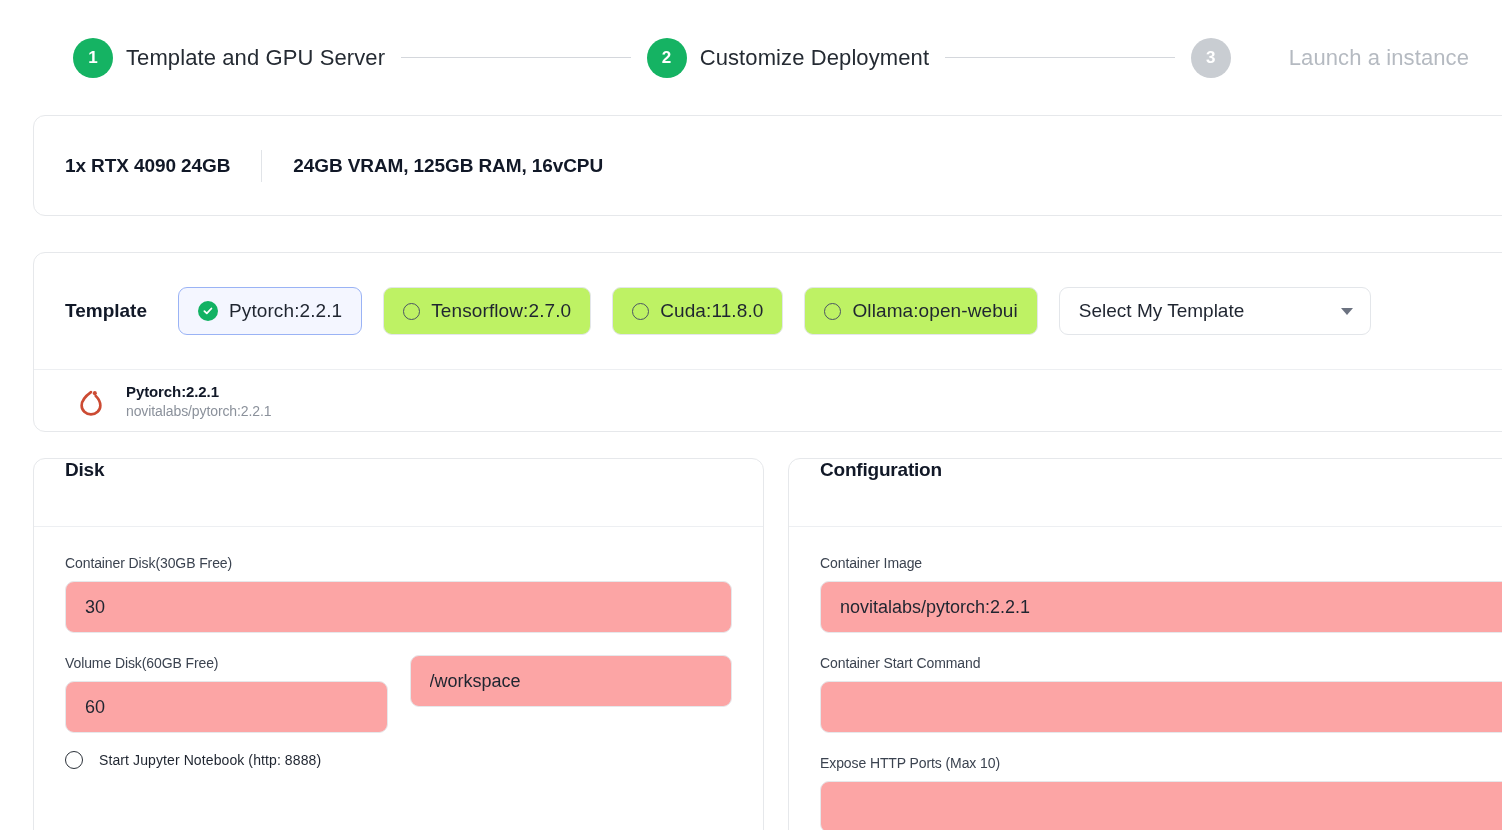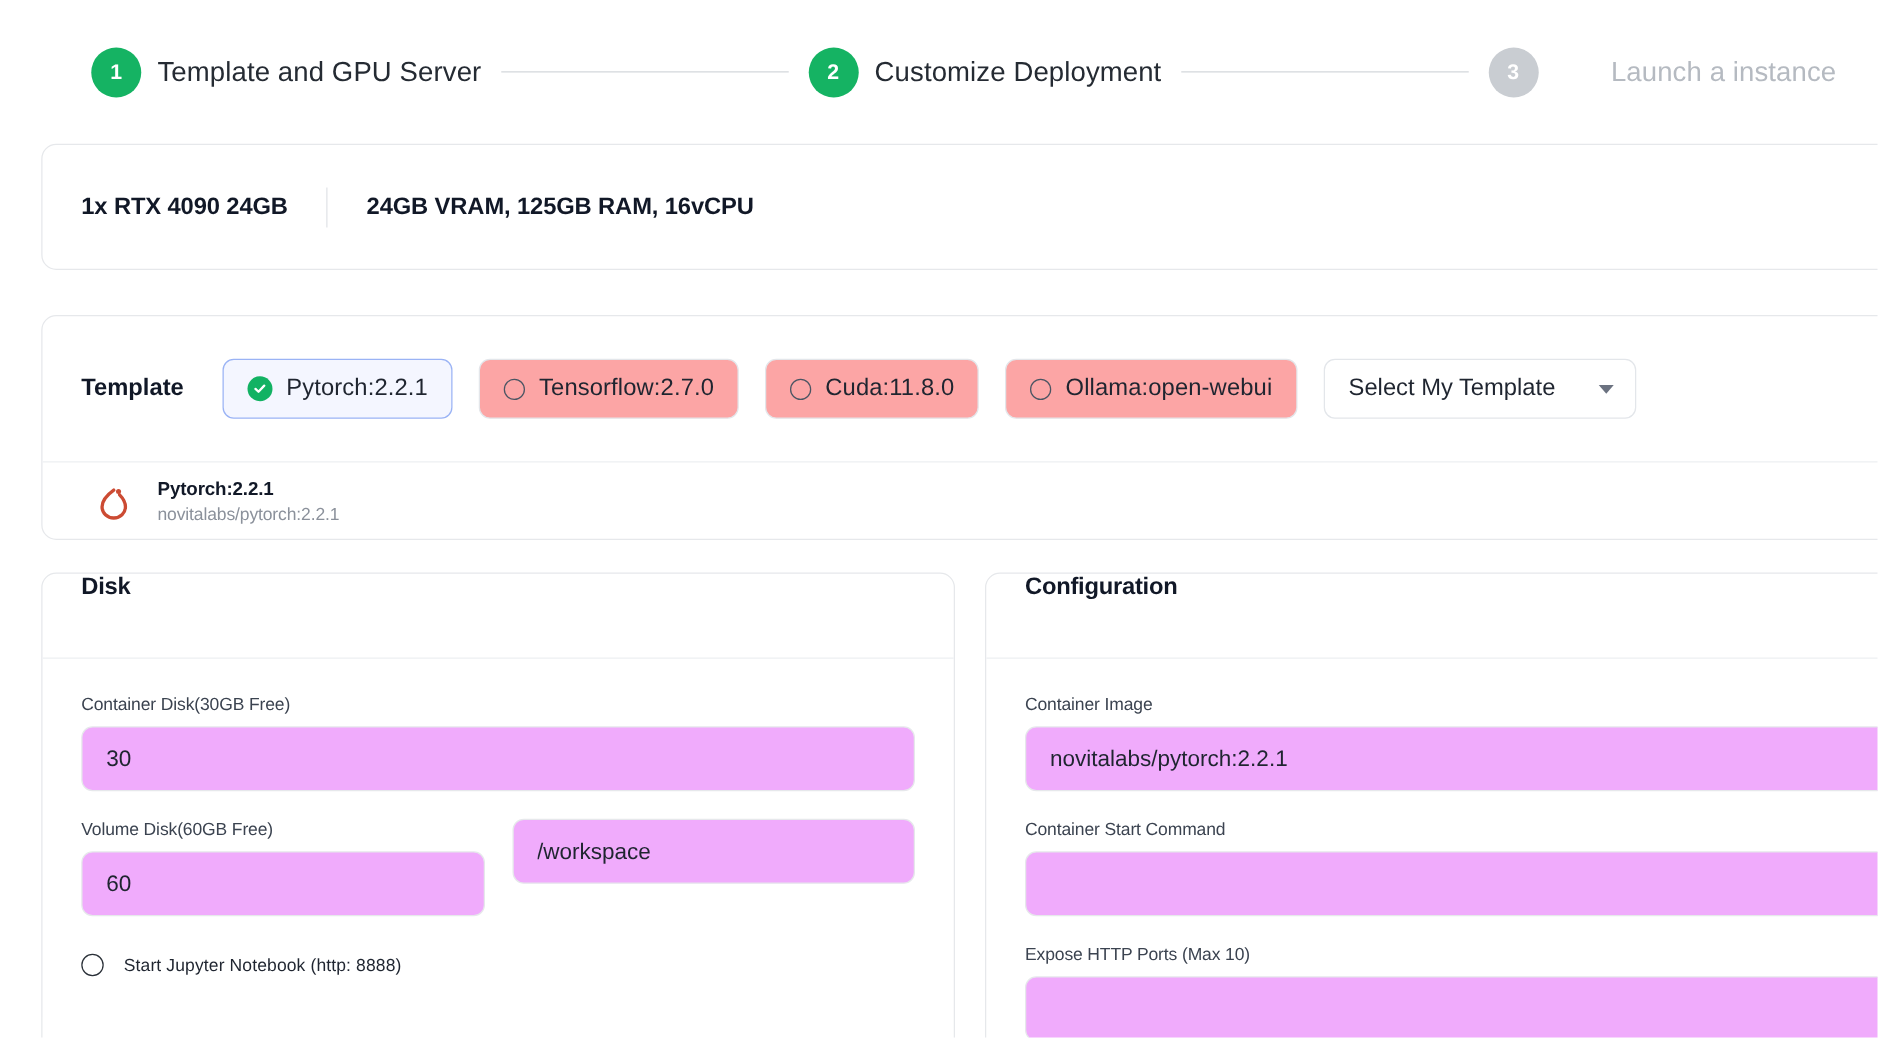--- a/index.html
+++ b/index.html
@@ -129,21 +129,21 @@
     white-space: nowrap;
   }
   .tpl-option {
     display: flex;
     align-items: center;
     gap: 11px;
     height: 48px;
     padding: 0 19px;
     border: 1px solid #e3e6ea;
     border-radius: 9px;
-    background: #fca5a5;
+    background: #bef264;
     cursor: pointer;
     white-space: nowrap;
   }
   .tpl-option.selected {
     border: 1px solid #9ab3f5;
     background: #f4f6ff;
   }
   .tpl-option .label {
     font-size: 19px;
     color: #1f2530;
@@ -164,21 +164,21 @@
     align-items: center;
     justify-content: center;
   }
   .radio-check svg { display: block; }
 
   .tpl-select {
     display: flex;
     align-items: center;
     justify-content: space-between;
     height: 48px;
-    width: 250px;
+    width: 312px;
     padding: 0 17px 0 19px;
     border: 1px solid #e3e6ea;
     border-radius: 9px;
     background: #ffffff;
     cursor: pointer;
   }
   .tpl-select .label {
     font-size: 19px;
     color: #1f2530;
     white-space: nowrap;
@@ -248,32 +248,32 @@
     color: #3b4350;
     letter-spacing: -0.1px;
     margin-bottom: 10px;
     display: block;
   }
   .text-input {
     width: 100%;
     height: 52px;
     border: 1px solid #e6e8eb;
     border-radius: 9px;
-    background: #f0abfc;
+    background: #fca5a5;
     padding: 0 19px;
     font-family: "Liberation Sans", sans-serif;
     font-size: 18px;
     color: #1f2530;
     outline: none;
   }
   .text-input::placeholder { color: #b9bec6; }
 
   .field { margin-bottom: 22px; }
   .field-row { display: flex; gap: 22px; }
-  .field-row .field { flex: 1 1 0; margin-bottom: 22px; }
+  .field-row .field { flex: 1 1 0; margin-bottom: 10px; }
 
   .checkbox-row {
     display: flex;
     align-items: center;
     gap: 16px;
     margin-top: 8px;
     cursor: pointer;
   }
   .checkbox-circle {
     width: 18px; height: 18px;

